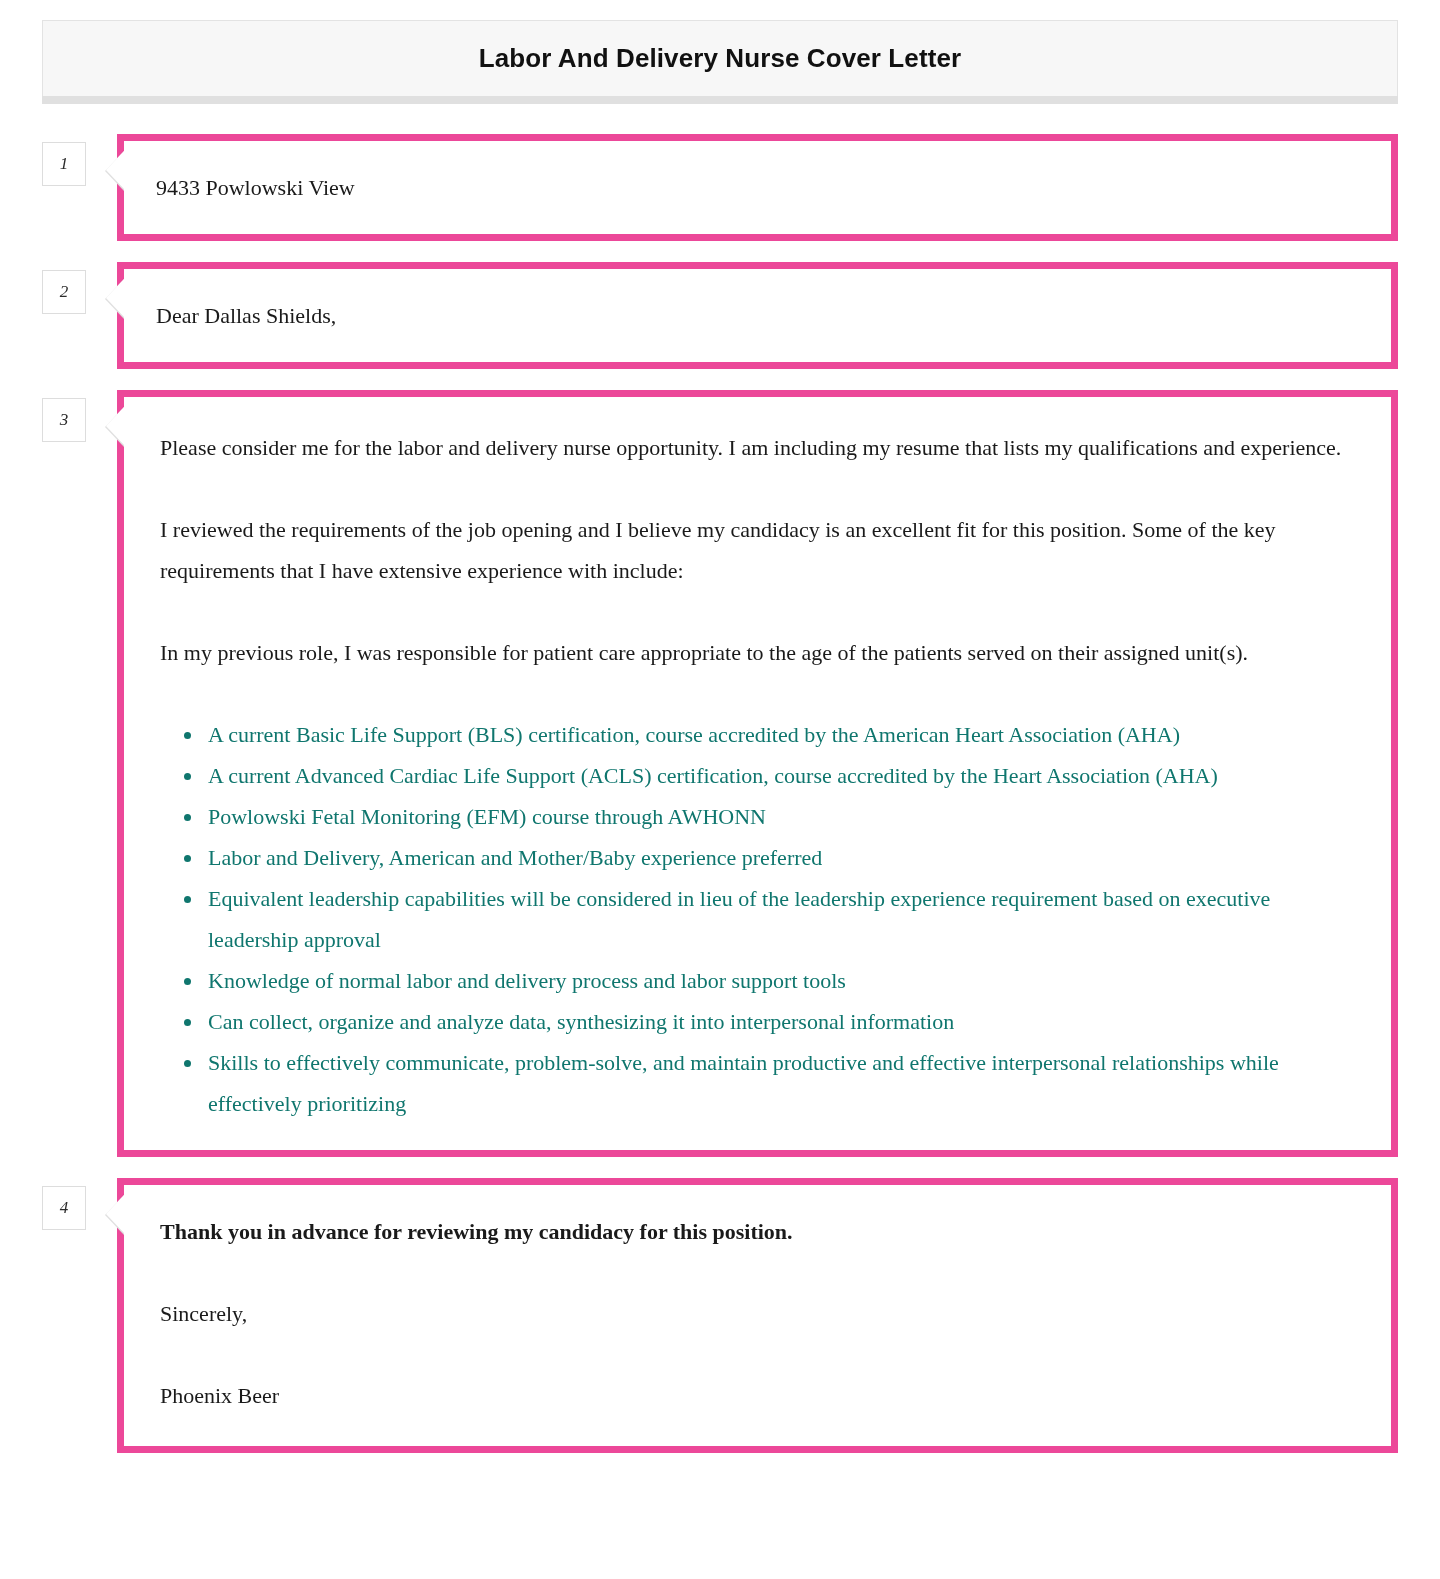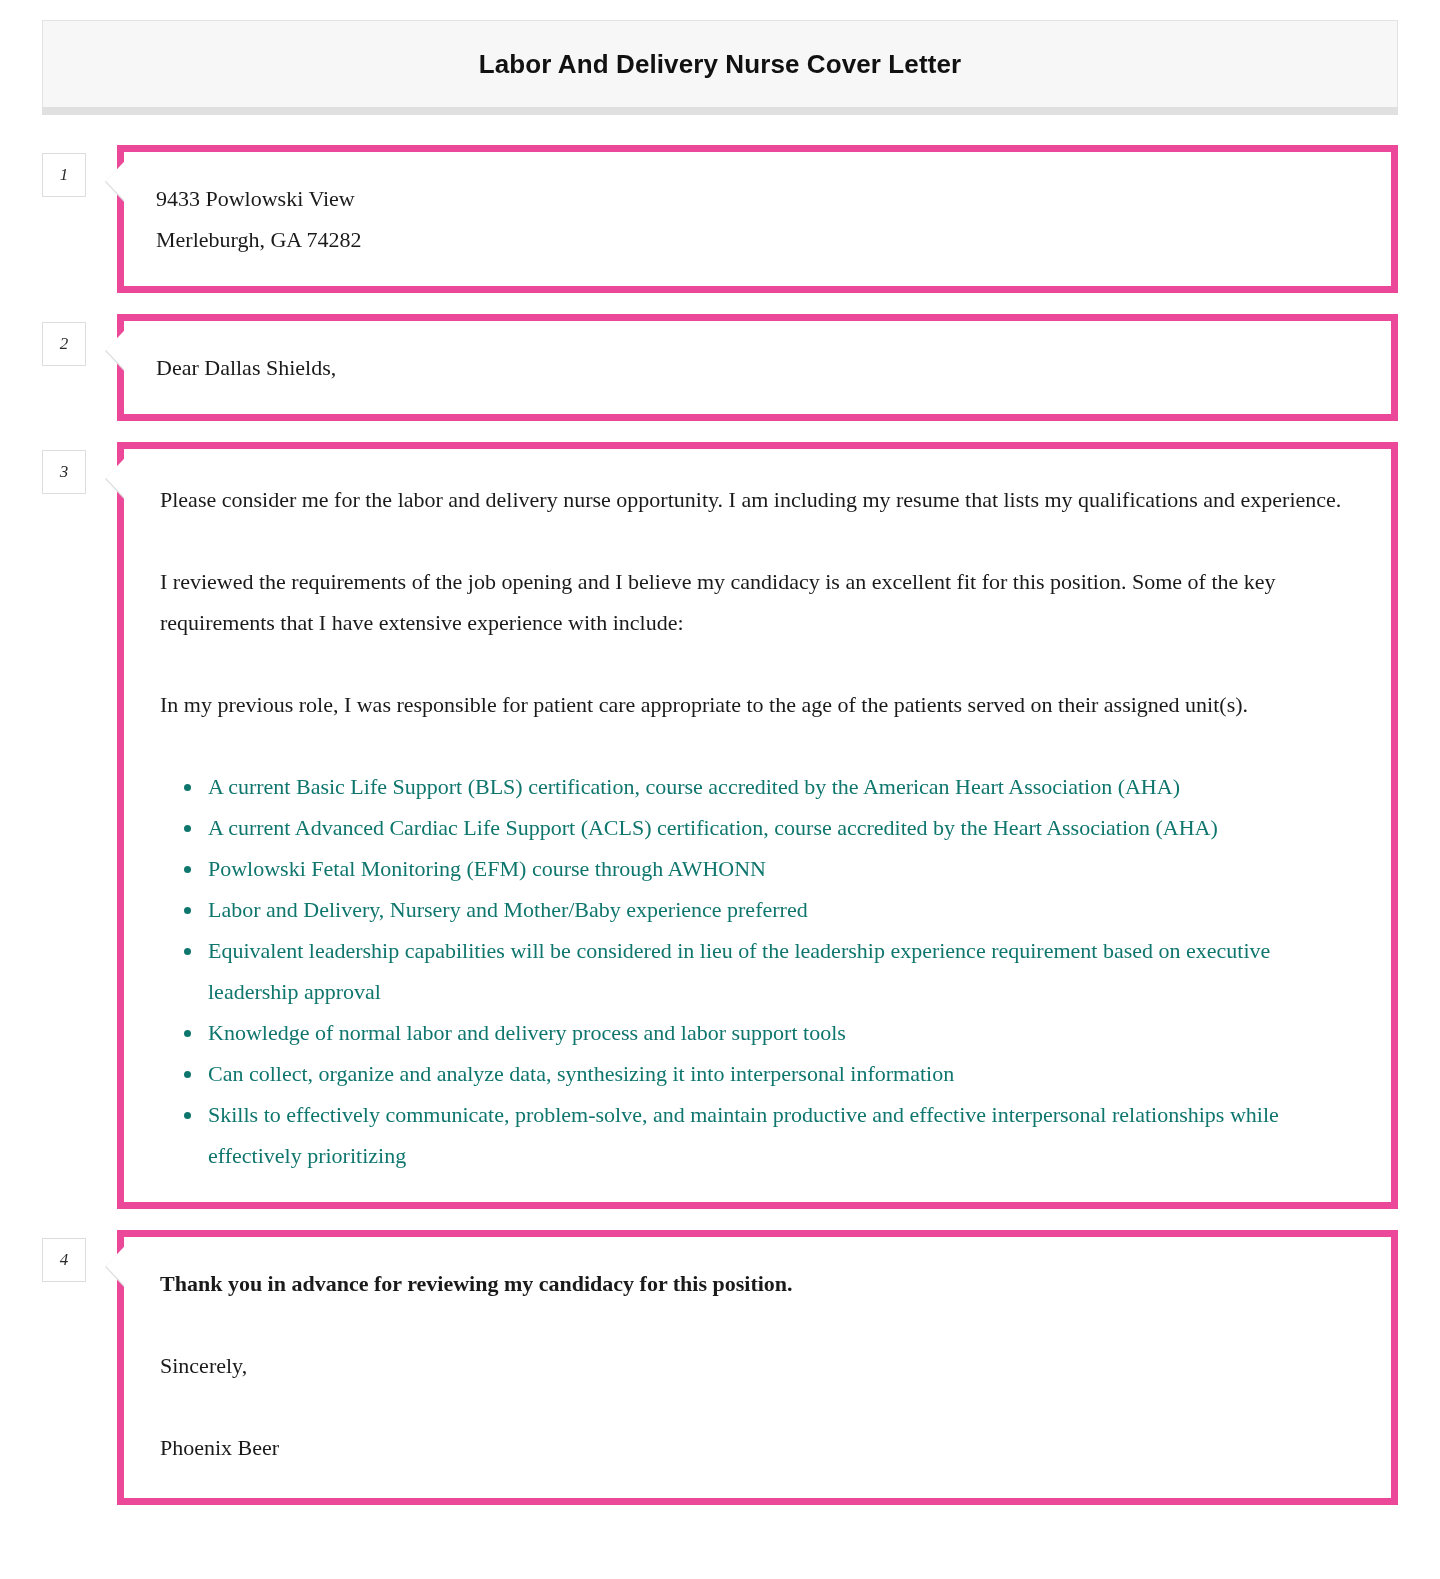--- a/index.html
+++ b/index.html
@@ -20,21 +20,21 @@
     padding: 0;
     position: relative;
   }
 
   
   .doc-header {
     margin: 20px 42px 0 42px;
     background: #f7f7f7;
     border: 1px solid #e3e3e3;
     border-bottom: none;
-    height: 87px;
+    height: 76px;
     display: flex;
     align-items: center;
     justify-content: center;
   }
   .doc-header-title {
     font-family: "Liberation Sans", "DejaVu Sans", sans-serif;
     font-weight: bold;
     font-size: 26px;
     color: #111111;
     letter-spacing: 0.1px;
@@ -148,42 +148,41 @@
     <div class="doc-header-title">Labor And Delivery Nurse Cover Letter</div>
   </div>
   <div class="header-shadow"></div>
 
   <div class="sections">
 
     <div class="section">
       <div class="badge">1</div>
       <div class="bubble">
         <div class="line">9433 Powlowski View</div>
-        <div class="line">Merleburgh, GA 74282</div>
       </div>
     </div>
 
     <div class="section">
       <div class="badge">2</div>
       <div class="bubble">
         <div class="line bold">Dear Dallas Shields,</div>
       </div>
     </div>
 
     <div class="section">
       <div class="badge">3</div>
       <div class="bubble">
         <p class="para">Please consider me for the labor and delivery nurse opportunity. I am including my resume that lists my qualifications and experience.</p>
         <p class="para">I reviewed the requirements of the job opening and I believe my candidacy is an excellent fit for this position. Some of the key requirements that I have extensive experience with include:</p>
         <p class="para">In my previous role, I was responsible for patient care appropriate to the age of the patients served on their assigned unit(s).</p>
         <ul class="req-list">
           <li>A current Basic Life Support (BLS) certification, course accredited by the American Heart Association (AHA)</li>
           <li>A current Advanced Cardiac Life Support (ACLS) certification, course accredited by the Heart Association (AHA)</li>
           <li>Powlowski Fetal Monitoring (EFM) course through AWHONN</li>
-          <li>Labor and Delivery, Nursery and Mother/Baby experience preferred</li>
+          <li>Labor and Delivery, American and Mother/Baby experience preferred</li>
           <li>Equivalent leadership capabilities will be considered in lieu of the leadership experience requirement based on executive leadership approval</li>
           <li>Knowledge of normal labor and delivery process and labor support tools</li>
           <li>Can collect, organize and analyze data, synthesizing it into interpersonal information</li>
           <li>Skills to effectively communicate, problem-solve, and maintain productive and effective interpersonal relationships while effectively prioritizing</li>
         </ul>
       </div>
     </div>
 
     <div class="section">
       <div class="badge">4</div>

